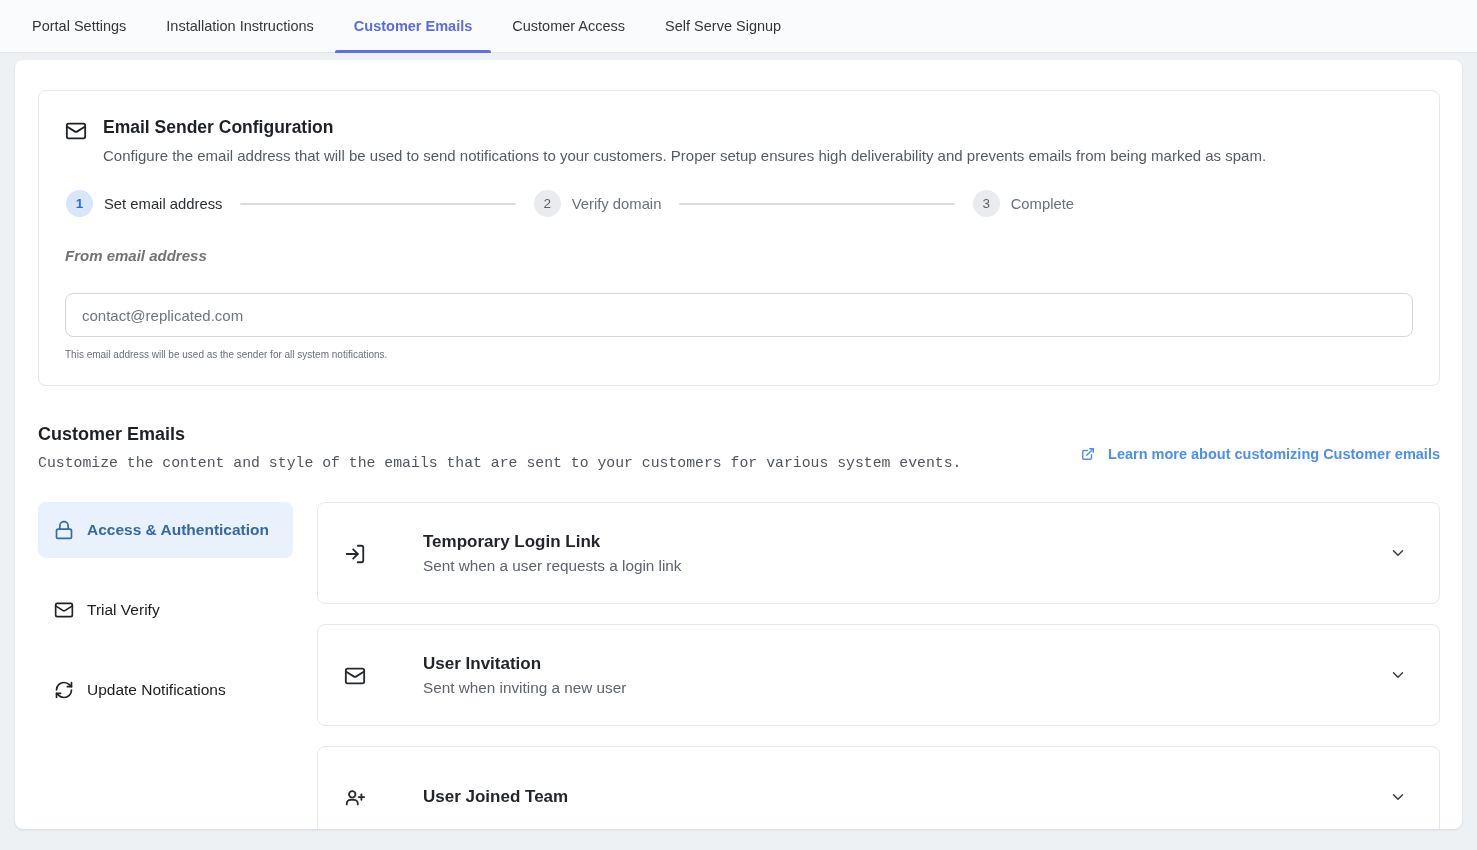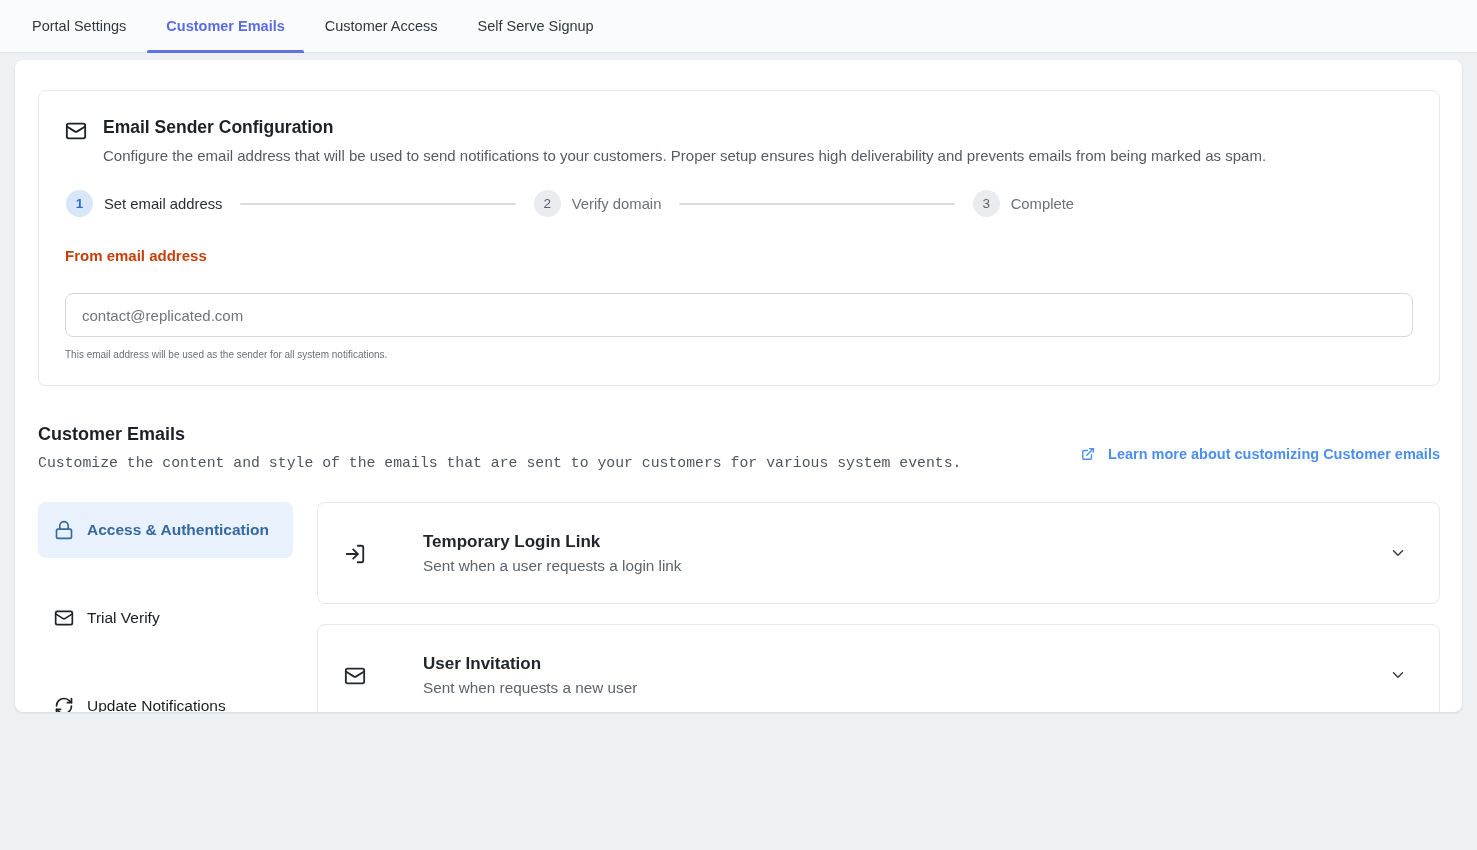--- a/index.html
+++ b/index.html
@@ -42,21 +42,21 @@
     background: #6170e4;
     border-radius: 2px 2px 0 0;
   }
 
   
   .panel {
     margin: 7px 15px 0 15px;
     background: #ffffff;
     border-radius: 8px;
     box-shadow: 0 1px 3px rgba(16,24,40,.07), 0 1px 2px rgba(16,24,40,.05);
-    height: 652px;
+    height: 769px;
     padding: 30px 22px 24px 23px;
     overflow: hidden;
   }
 
   
   .sender-card {
     border: 1px solid #e6e8eb;
     border-radius: 8px;
     padding: 26px 26px 25px 26px;
     margin-bottom: 38px;
@@ -85,21 +85,22 @@
   .step.active .step-circle { background: #d7e7f9; color: #2c6cd4; font-weight: 700; }
   .step-label { font-size: 14.8px; color: #6a7078; white-space: nowrap; }
   .step.active .step-label { color: #2a2e33; font-weight: 500; }
   .step-line { flex: 1; height: 2px; background: #dadce0; margin: 0 18px; border-radius: 1px; }
 
   .from-label {
     display: block;
     margin: 30px 0 0 0;
     font-size: 15px;
     font-weight: 700;
-    color: #c2410c;
+    color: #737373;
+    font-style: italic;
   }
   .input-row { display: flex; gap: 12px; margin-top: 21px; }
   .email-input {
     flex: 1;
     height: 44px;
     border: 1px solid #d4d7dc;
     border-radius: 8px;
     padding: 0 16px;
     font-family: "Liberation Sans", sans-serif;
     font-size: 15px;
@@ -134,21 +135,21 @@
     align-self: center; margin-top: 13px;
     white-space: nowrap;
   }
 
   .ce-body {
     display: grid;
     grid-template-columns: 255px 1fr;
     gap: 24px;
     margin-top: 31px;
   }
-  .sidebar { display: flex; flex-direction: column; gap: 32px; }
+  .sidebar { display: flex; flex-direction: column; gap: 24px; }
   .side-item {
     display: flex; align-items: center; gap: 13px;
     padding: 16px;
     border-radius: 8px;
     font-size: 15.5px;
     font-weight: 500;
     color: #191c20;
     cursor: pointer;
     line-height: 24px;
   }
@@ -172,20 +173,21 @@
   .tpl-text { flex: 1; margin-left: 44px; }
   .tpl-title { font-size: 17px; font-weight: 700; color: #22262b; }
   .tpl-sub { font-size: 15.3px; color: #5d636b; margin-top: 5px; }
   .chev { flex: none; color: #3a3f45; margin-right: 6px; }
 </style>
 </head>
 <body>
 
 <nav class="tabbar">
   <div class="tab">Portal Settings</div>
+  <div class="tab">Installation Instructions</div>
   <div class="tab active">Customer Emails</div>
   <div class="tab">Customer Access</div>
   <div class="tab">Self Serve Signup</div>
 </nav>
 
 <main class="panel">
 
   <section class="sender-card">
     <div class="sender-head">
       <span class="hicon">
@@ -296,21 +298,21 @@
 
       <div class="template-card">
         <span class="ticon">
           <svg width="22" height="22" viewBox="0 0 24 24" fill="none" stroke="currentColor" stroke-width="2" stroke-linecap="round" stroke-linejoin="round">
               <rect x="2" y="4" width="20" height="16" rx="2"></rect>
               <path d="m22 7-8.97 5.7a1.94 1.94 0 0 1-2.06 0L2 7"></path>
             </svg>
         </span>
         <div class="tpl-text">
           <h3 class="tpl-title">User Invitation</h3>
-          <p class="tpl-sub">Sent when requests a new user</p>
+          <p class="tpl-sub">Sent when inviting a new user</p>
         </div>
         <span class="chev">
           <svg width="18" height="18" viewBox="0 0 24 24" fill="none" stroke="currentColor" stroke-width="2" stroke-linecap="round" stroke-linejoin="round">
               <polyline points="6 9 12 15 18 9"></polyline>
             </svg>
         </span>
       </div>
 
       <div class="template-card">
         <span class="ticon">

